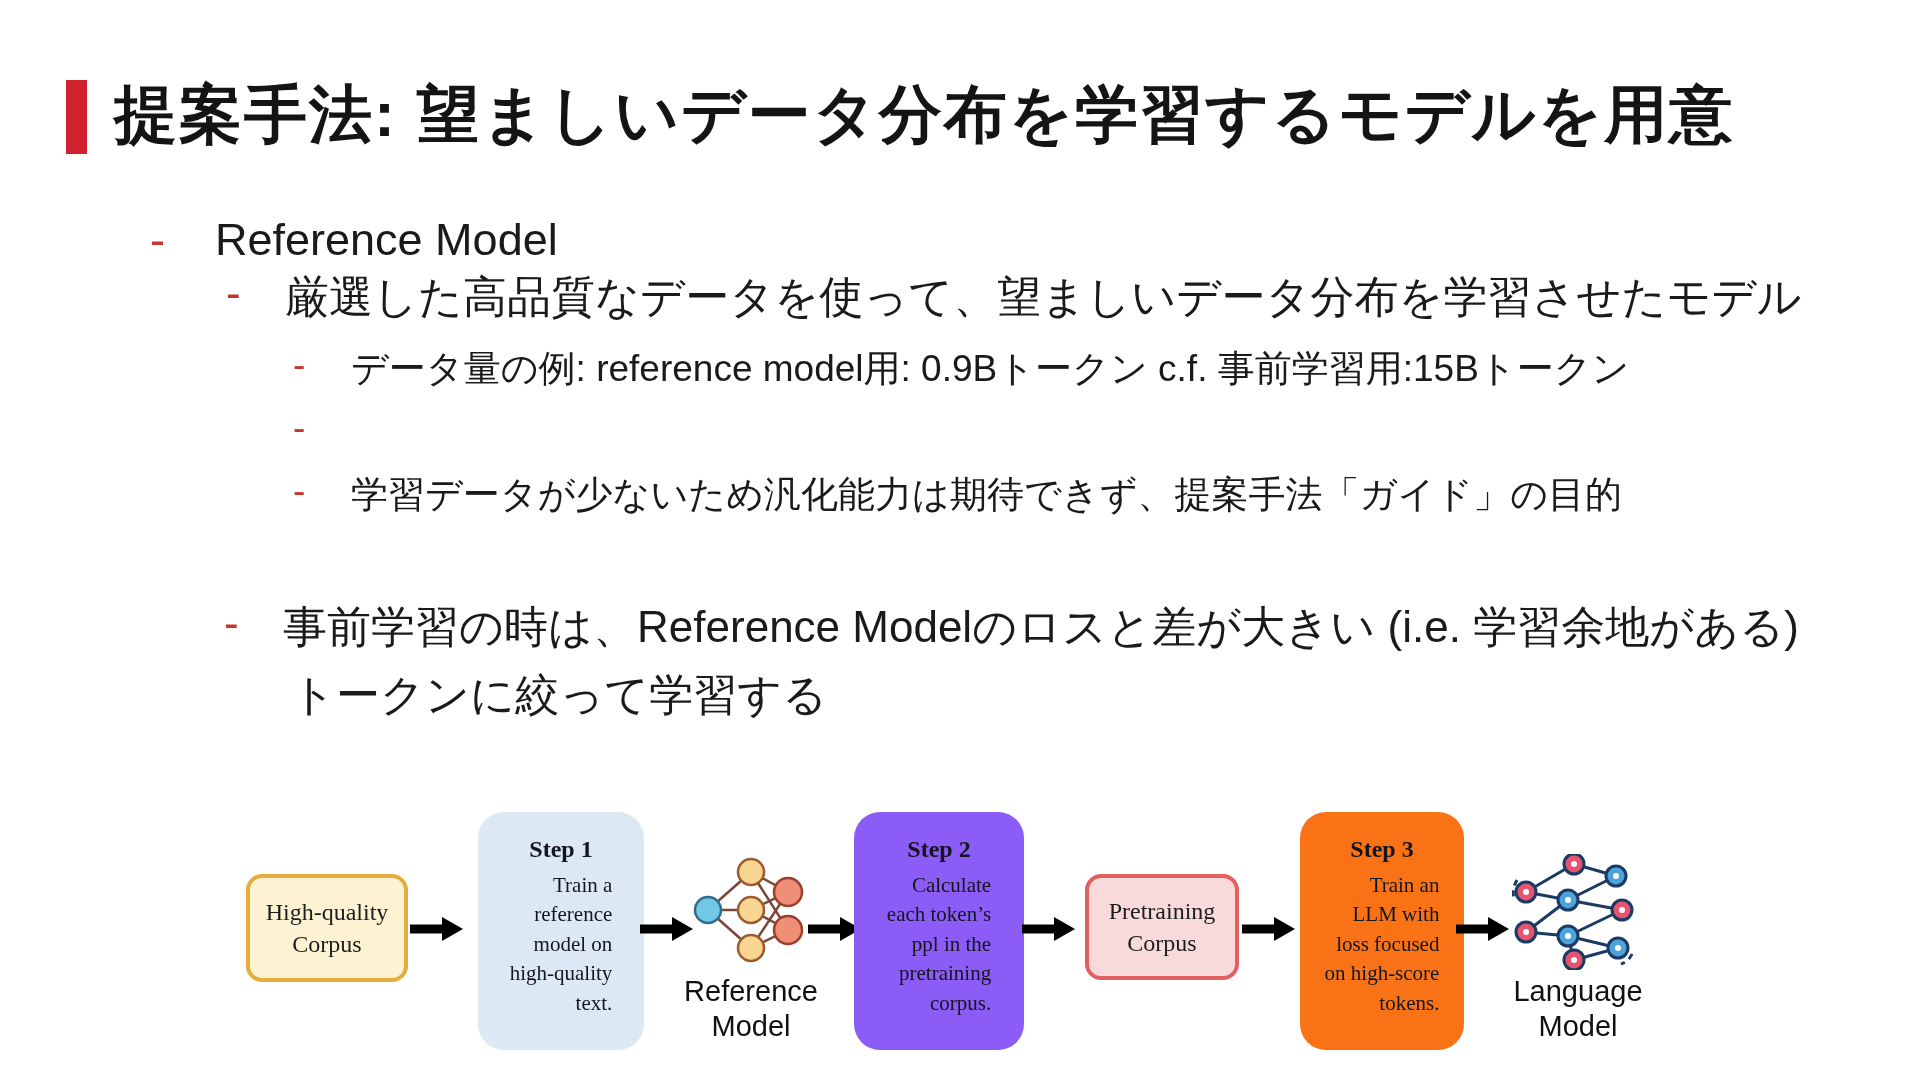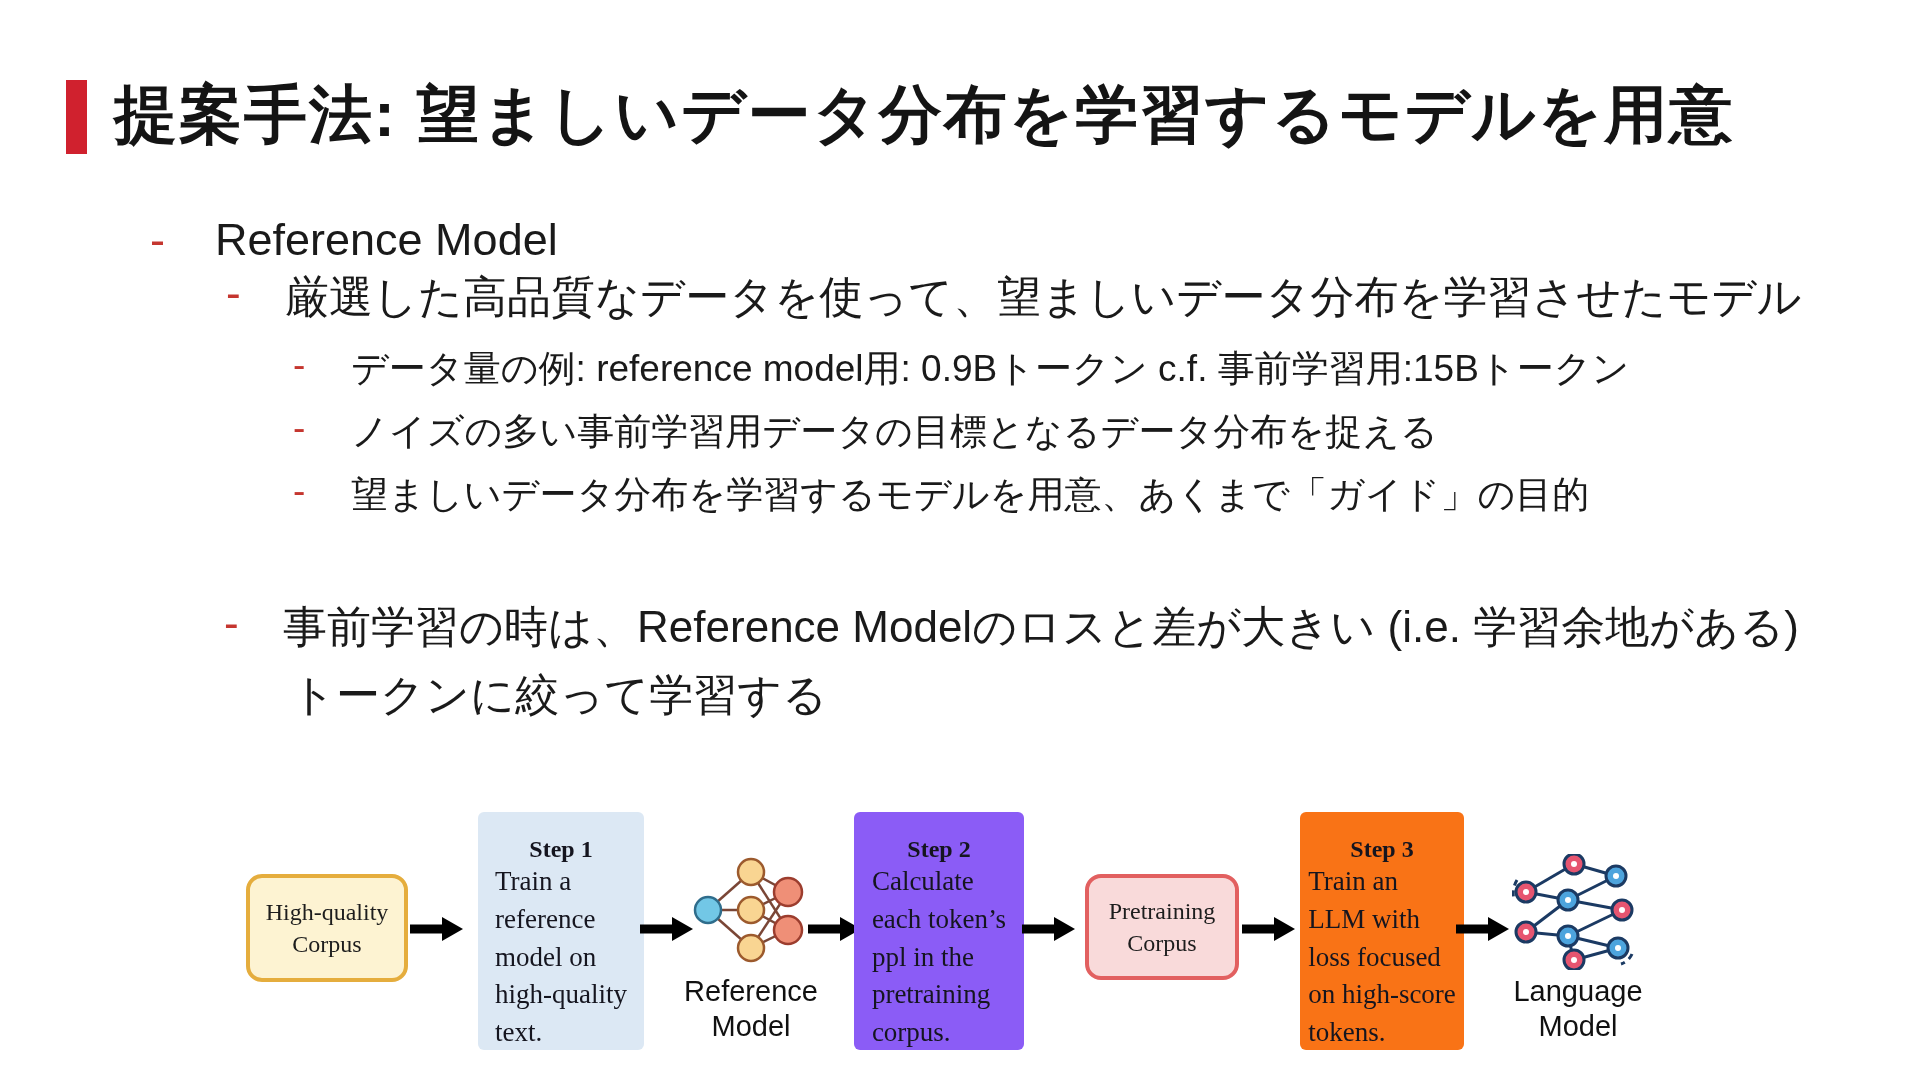--- a/index.html
+++ b/index.html
@@ -20,27 +20,27 @@
   .f-l2 { font-size:44px; }
   .f-l3 { font-size:37px; }
 
   .corpus-box {
     position:absolute; border:4px solid; border-radius:16px; box-sizing:border-box;
     display:flex; align-items:center; justify-content:center; text-align:center;
     font-family:"Liberation Serif", serif; font-size:24px; line-height:1.35;
     color:#1d1d1d; white-space:pre-line;
   }
   .step-box {
-    position:absolute; top:812px; height:238px; border-radius:6px; box-sizing:border-box;
+    position:absolute; top:812px; height:238px; border-radius:26px; box-sizing:border-box;
     display:flex; flex-direction:column; align-items:center; padding:24px 6px;
     font-family:"Liberation Serif", serif; color:#15151f;
   }
   .step-title { font-size:24px; font-weight:bold; }
   .step-body {
-    font-size:27px; line-height:1.4; text-align:left; white-space:pre-line;
+    font-size:21px; line-height:1.4; text-align:right; white-space:pre-line;
     margin-top:auto; margin-bottom:auto;
   }
   .icon-label {
     position:absolute; top:974px; text-align:center; font-size:29px; line-height:1.22;
     color:#111; white-space:pre-line;
   }
   .nn-icon, .arrow { position:absolute; }
 </style>
 </head>
 <body>
@@ -53,24 +53,23 @@
   <span class="abs dash f-l1" style="left: 150px; top: 214px; color: rgb(197, 54, 47);">-</span>
   <span class="abs f-l1" style="left:215px; top:214px">Reference Model</span>
 
   <span class="abs dash f-l2" style="left: 226px; top: 268px; color: rgb(197, 54, 47);">-</span>
   <span class="abs f-l2" style="left:285px; top:268px">厳選した高品質なデータを使って、望ましいデータ分布を学習させたモデル</span>
 
   <span class="abs dash f-l3" style="left: 293px; top: 344px; color: rgb(197, 54, 47);">-</span>
   <span class="abs f-l3" style="left:351px; top:344px">データ量の例: reference model用: 0.9Bトークン c.f. 事前学習用:15Bトークン</span>
 
   <span class="abs dash f-l3" style="left: 293px; top: 407px; color: rgb(197, 54, 47);">-</span>
-  <span class="abs f-l3" style="left:351px; top:407px">ノイズの多い事前学習用データの目標となるデータ分布を捉える</span>
 
   <span class="abs dash f-l3" style="left: 293px; top: 470px; color: rgb(197, 54, 47);">-</span>
-  <span class="abs f-l3" style="left:351px; top:470px">望ましいデータ分布を学習するモデルを用意、あくまで「ガイド」の目的</span>
+  <span class="abs f-l3" style="left:351px; top:470px">学習データが少ないため汎化能力は期待できず、提案手法「ガイド」の目的</span>
 
   <span class="abs dash f-l2" style="left: 224px; top: 598px; color: rgb(197, 54, 47);">-</span>
   <span class="abs f-l2" style="left:291px; top:666px">トークンに絞って学習する</span>
   <span class="abs f-l2" style="left:283px; top:598px">事前学習の時は、Reference Modelのロスと差が大きい (i.e. 学習余地がある)</span>
 
   <div>
 
     <div class="corpus-box" style="left: 246px; top: 874px; width: 162px; height: 108px; background: rgb(253, 243, 210); border-color: rgb(229, 173, 61);">High-quality
 Corpus</div>
 

